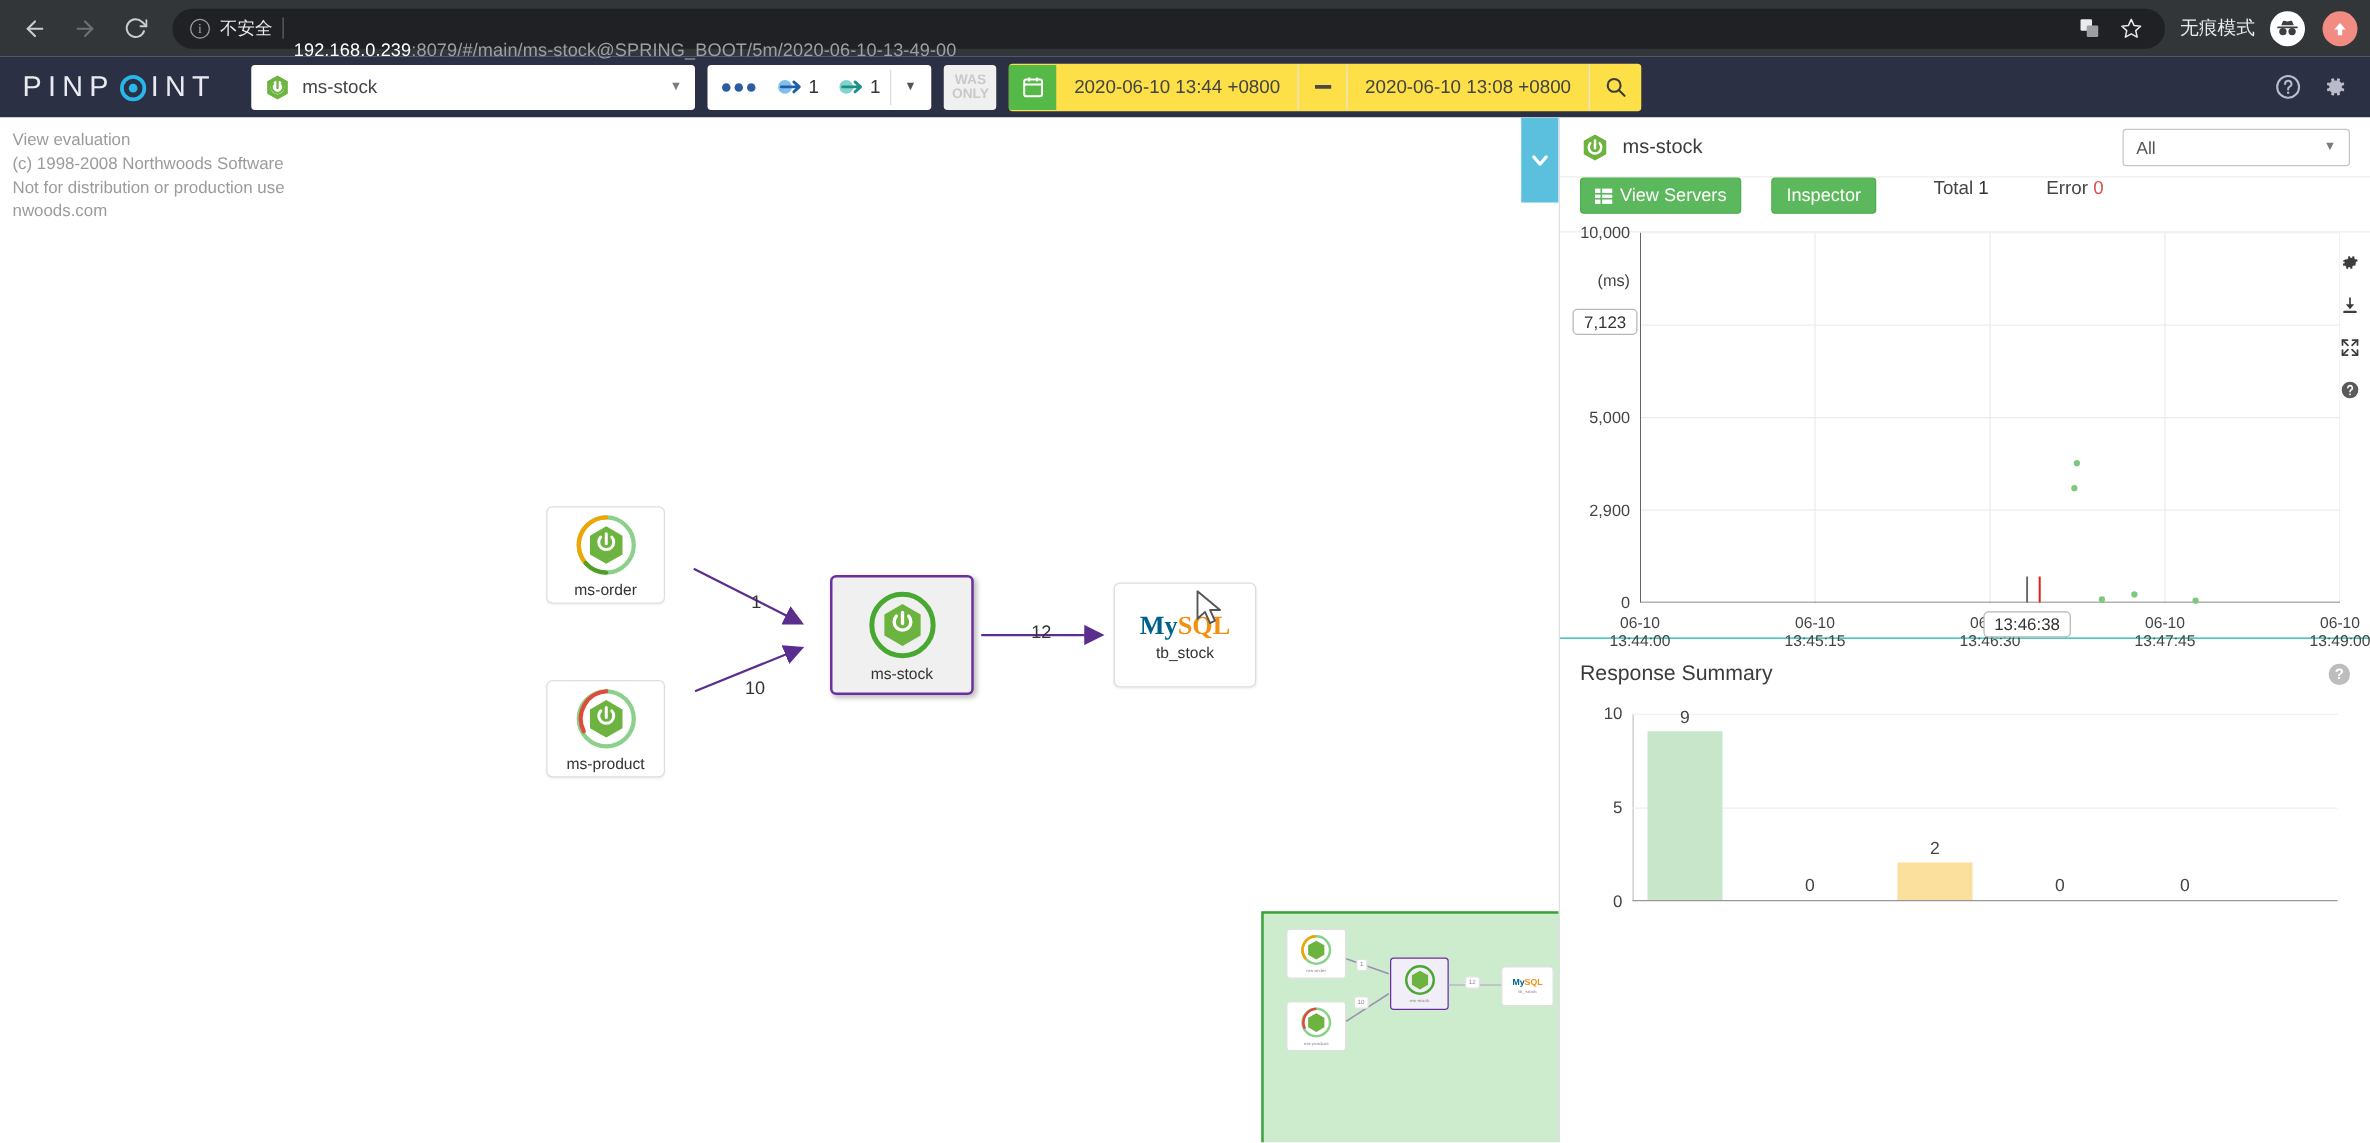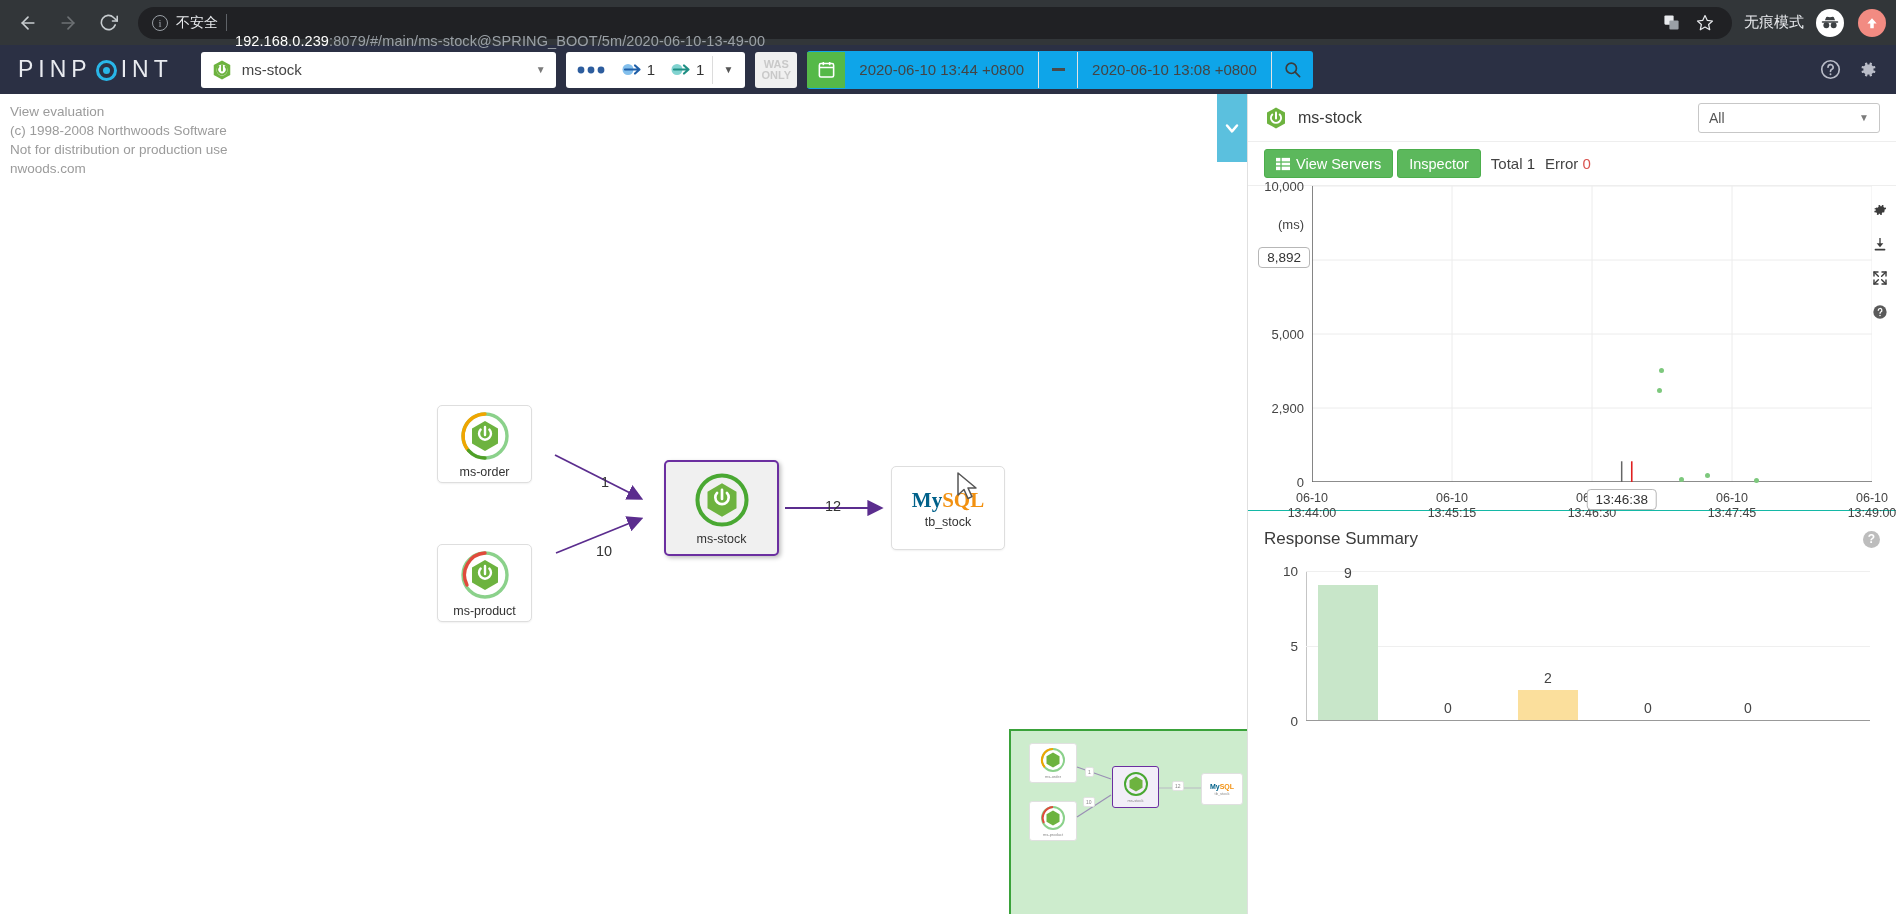--- a/index.html
+++ b/index.html
@@ -76,21 +76,21 @@
   .counter-seg { display: flex; align-items: center; gap: 5px; padding: 0 8px; }
   .counter-div { width: 1px; height: 28px; background: #dcdcdc; }
   .counter-drop { padding: 0 10px; color: #555; font-size: 10px; cursor: pointer; }
 
   .was-only {
     height: 36px; width: 42px; background: #f0f0f0; border-radius: 3px; cursor: pointer;
     display: flex; flex-direction: column; align-items: center; justify-content: center;
     color: #c9c9c9; font-size: 11px; font-weight: bold; line-height: 11px;
   }
 
-  .time-group { display: flex; align-items: center; height: 38px; background: #0ea5e9;
+  .time-group { display: flex; align-items: center; height: 38px; background: #fde047;
     border-radius: 3px; overflow: hidden; }
   .cal-btn { width: 38px; height: 36px; background: #55b948; display: flex;
     align-items: center; justify-content: center; cursor: pointer; }
   .time-field { padding: 0 14px; font-size: 15px; color: #444; white-space: nowrap; cursor: pointer; }
   .time-dash { width: 40px; display: flex; align-items: center; justify-content: center;
     border-left: 1px solid #e3e3e3; border-right: 1px solid #e3e3e3; height: 36px; }
   .time-dash i { width: 13px; height: 3px; background: #4a4a4a; display: block; }
   .search-btn { width: 42px; height: 36px; display: flex; align-items: center;
     justify-content: center; cursor: pointer; border-left: 1px solid #e3e3e3; }
 
@@ -142,28 +142,28 @@
   .rp-head { height: 48px; display: flex; align-items: center; padding: 0 16px;
     gap: 10px; border-bottom: 1px solid #eee; }
   .rp-title { font-size: 16px; color: #3b3b3b; }
   .rp-filter {
     margin-left: auto; width: 182px; height: 30px; border: 1px solid #c7c7c7;
     border-radius: 3px; display: flex; align-items: center; padding: 0 10px;
     font-size: 14px; color: #555; cursor: pointer;
   }
   .rp-filter .caret { margin-left: auto; }
 
-  .rp-tabs { height: 44px; display: flex; align-items: center; padding: 0 16px;
-    gap: 4px; border-bottom: 1px solid #eee; }
+  .rp-tabs { height: 44px; display: flex; padding: 0 16px;
+    gap: 24px; border-bottom: 1px solid #eee; }
   .gbtn {
     background: #5cb85c; color: #fff; border: 1px solid #4cae4c; border-radius: 3px;
     height: 29px; padding: 0 11px; display: flex; align-items: center; gap: 6px;
     font-size: 14.5px; cursor: pointer;
   }
-  .tab-stat { font-size: 15px; color: #444; margin-left: 6px; }
+  .tab-stat { font-size: 15px; color: #444; margin-left: 22px; }
   .tab-stat b { font-weight: normal; }
   .tab-stat .v-ok { color: #333; }
   .tab-stat .v-err { color: #d9534f; }
 
   .chk-row { display: flex; align-items: center; justify-content: center;
     gap: 38px; padding: 14px 0 6px; }
   .chk-item { display: flex; align-items: center; gap: 7px; cursor: pointer; font-size: 15px; }
   .chk-box { width: 15px; height: 15px; border: 1.5px solid #333; border-radius: 2px;
     display: flex; align-items: center; justify-content: center; background: #fff; }
   .chk-box svg { display: block; }
@@ -530,21 +530,21 @@
         <line x1="55.3%" y1="93%" x2="55.3%" y2="104%" stroke="#666" stroke-width="1.5"></line>
         <line x1="57.1%" y1="93%" x2="57.1%" y2="104%" stroke="#e02020" stroke-width="1.6"></line>
       </svg>
 
       <div class="sc-ylab" style="top:0%">10,000</div>
       <div class="sc-ylab" style="top:25%">7,500</div>
       <div class="sc-ylab" style="top:50%">5,000</div>
       <div class="sc-ylab" style="top:75%">2,900</div>
       <div class="sc-ylab" style="top:100%">0</div>
       <div class="sc-ylab" style="top:13%">(ms)</div>
-      <div class="tt-badge" style="right:100%;top:20.5%;margin-right:2px">8,892</div>
+      <div class="tt-badge" style="right:100%;top:20.5%;margin-right:2px">7,123</div>
 
       <div class="sc-xlab" style="left:0%">
         <div>06-10</div>
         <div>13:44:00</div>
       </div>
       <div class="sc-xlab" style="left:25%">
         <div>06-10</div>
         <div>13:45:15</div>
       </div>
       <div class="sc-xlab" style="left:50%">

